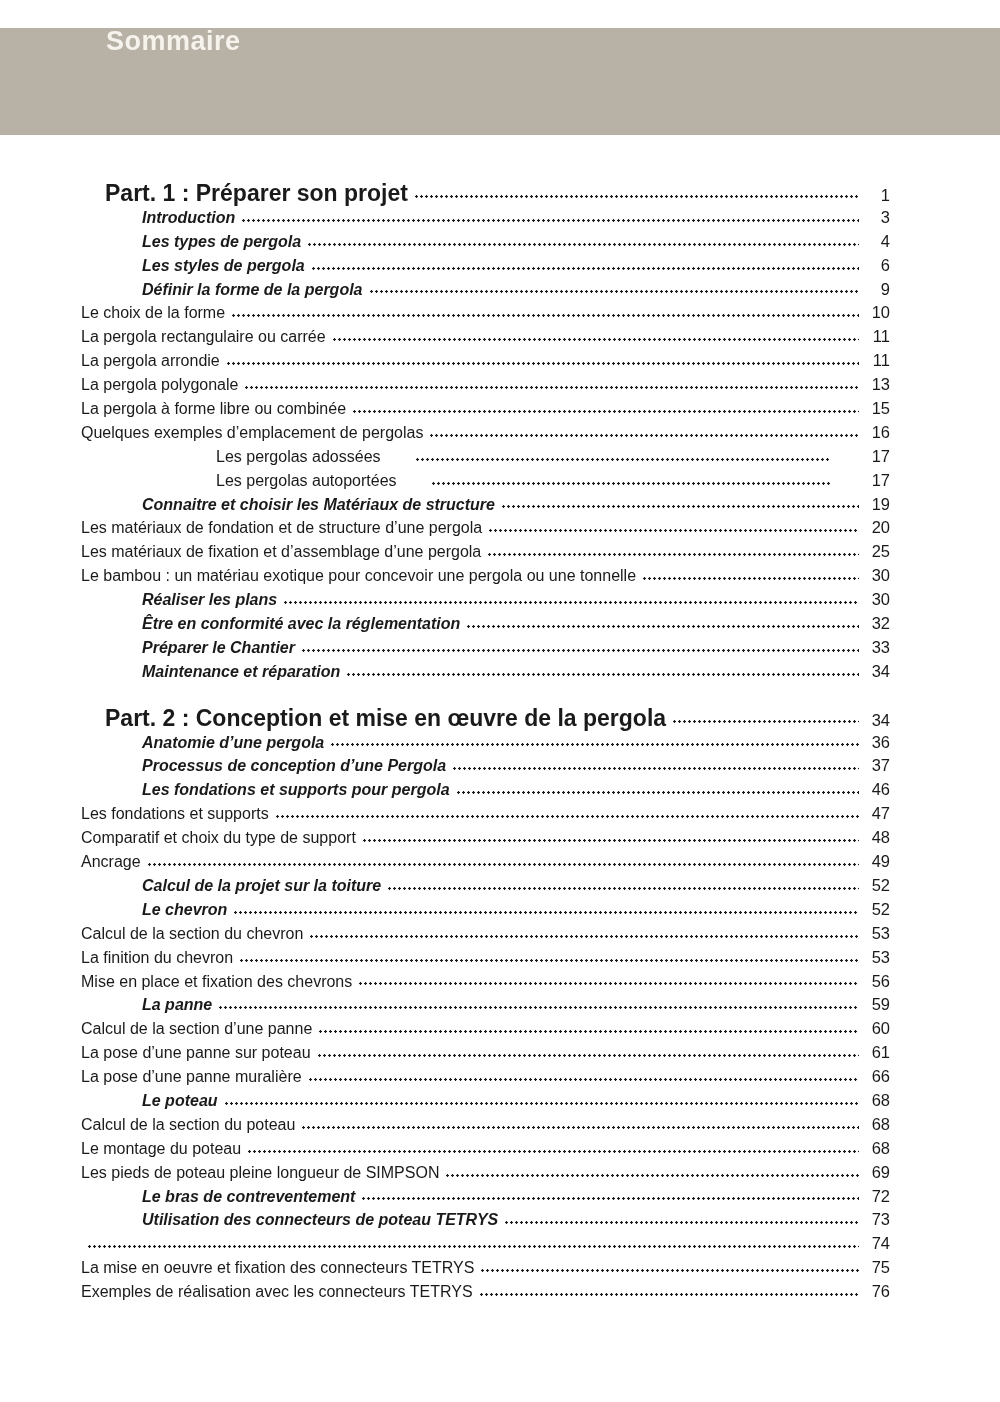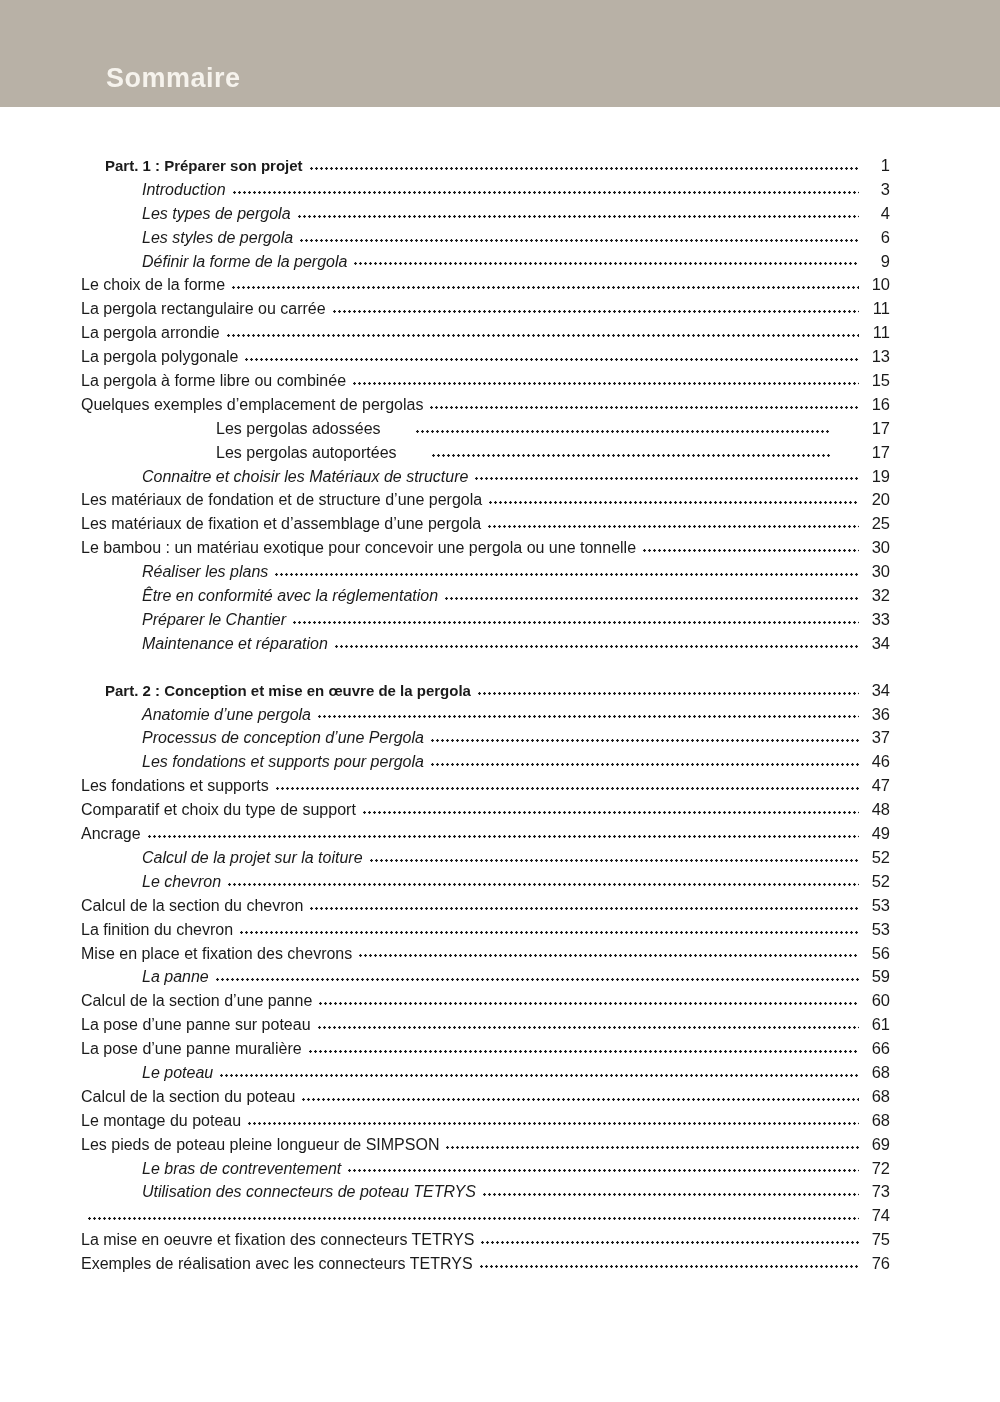--- a/index.html
+++ b/index.html
@@ -13,23 +13,24 @@
     height: 1402px;
     background: #ffffff;
     font-family: "Liberation Sans", sans-serif;
     color: #1a1a1a;
     overflow: hidden;
   }
   .page-header {
     height: 107px;
     background: #b8b1a6;
     display: flex;
-    align-items: flex-end;
+    align-items: flex-start;
     box-sizing: border-box;
     padding: 0 0 15px 106px;
+    margin-top: 28px;
   }
   .page-title {
     font-size: 27px;
     font-weight: bold;
     color: #f6f3ed;
     letter-spacing: 0.5px;
     line-height: 1;
   }
   .toc {
     padding-top: 47px;
@@ -51,25 +52,25 @@
   }
   .lvl-0 { padding-left: 105px; }
   .lvl-1 { padding-left: 142px; }
   .lvl-2 { padding-left: 81px; }
   .lvl-3 { padding-left: 216px; gap: 28px; }
   .toc-label {
     font-size: 16px;
     flex: 0 0 auto;
   }
   .toc-label--part {
-    font-size: 15px;
+    font-size: 23px;
     font-weight: bold;
   }
   .toc-label--bold-italic {
-    font-weight: normal;
+    font-weight: bold;
     font-style: italic;
   }
   .toc-leader {
     flex: 1 1 auto;
     min-width: 12px;
     height: 3px;
     align-self: flex-end;
     margin: 0 5px 8px 7px;
     background-image: radial-gradient(circle at 1.5px 1.5px, #1a1a1a 1.1px, rgba(0,0,0,0) 1.45px);
     background-size: 5px 3px;

